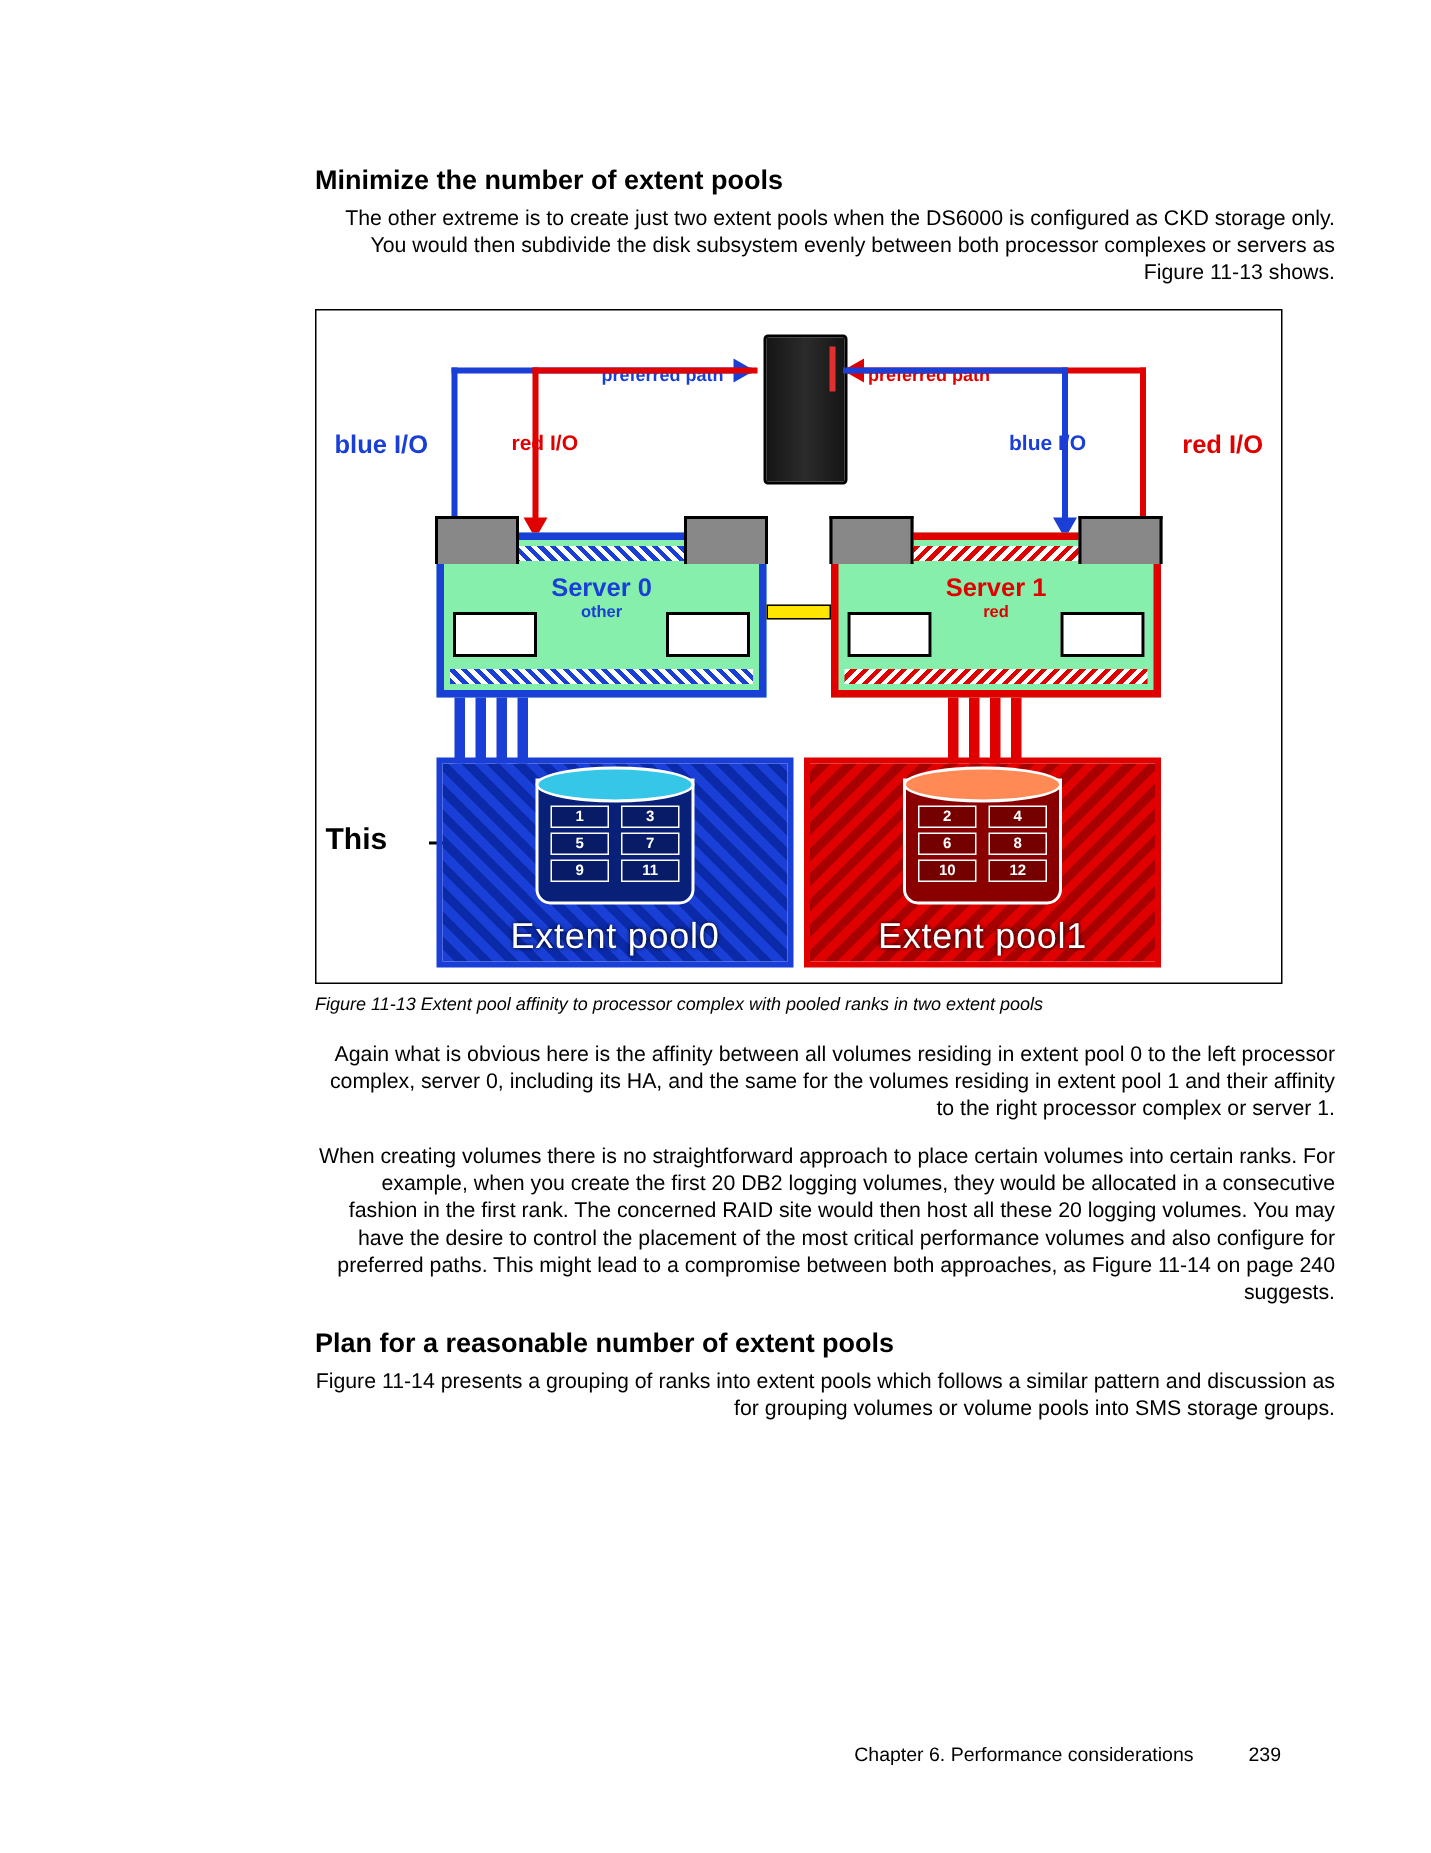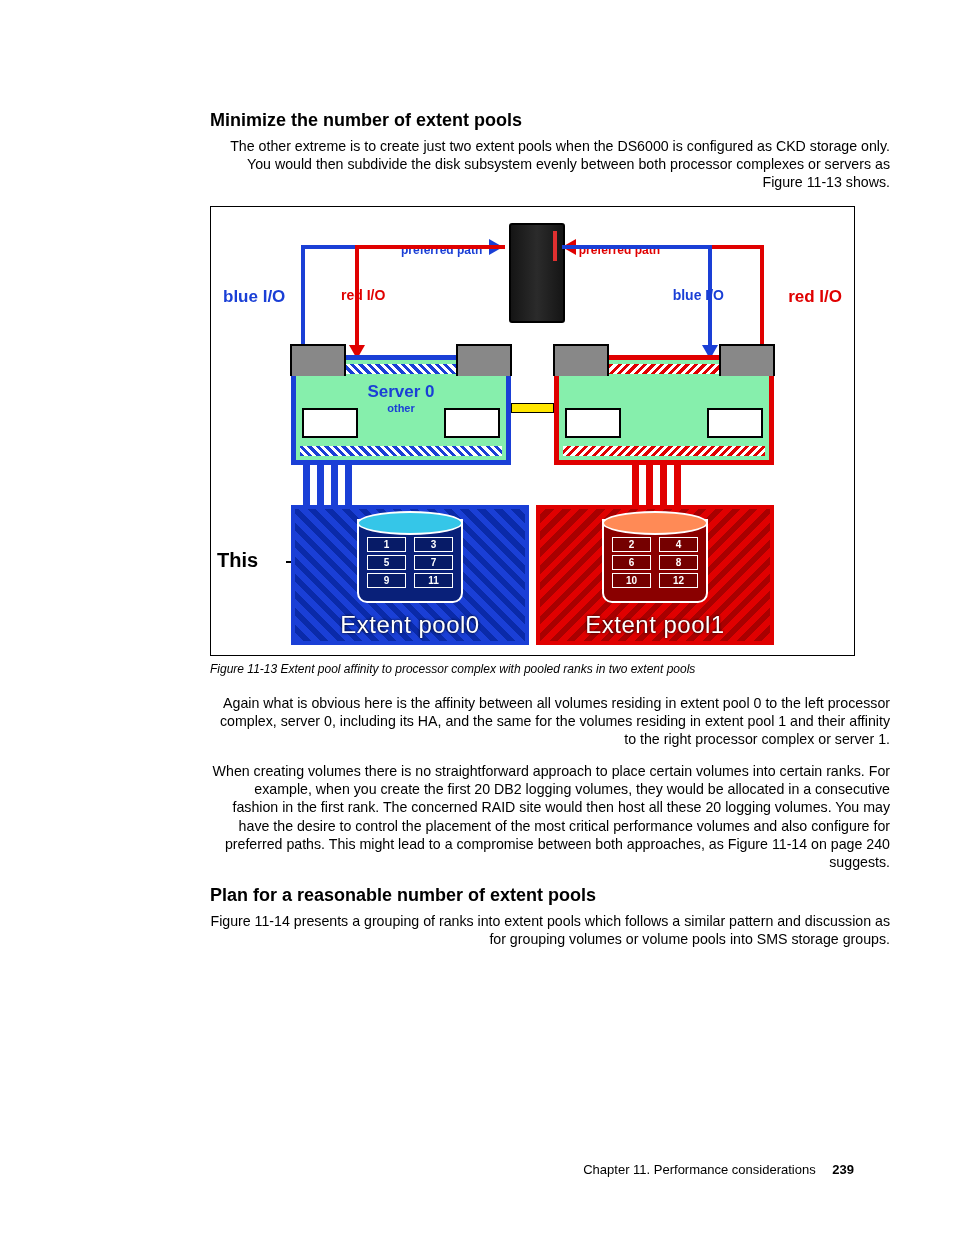--- a/index.html
+++ b/index.html
@@ -31,21 +31,21 @@
     font-size: 12px;
     font-style: italic;
     margin: 6px 0 18px 0;
   }
   .footer {
     position: absolute;
     bottom: 58px;
     right: 100px;
     font-size: 13px;
   }
-  .footer .pnum { font-weight: bold; margin-left: 13px; }
+  .footer .pnum { font-weight: normal; margin-left: 33px; }
 
   
   .figure {
     position: relative;
     width: 645px;
     height: 450px;
     margin: 4px 0 2px 0;
     border: 1px solid #000;
     box-sizing: border-box;
     overflow: hidden;
@@ -281,20 +281,24 @@
         <small>other</small>
       </div>
     </div>
     <div class="server server-right">
       <div class="stripe top"></div>
         <div class="stripe bot"></div>
       <div class="chip l"></div>
         <div class="chip r"></div>
       <div class="slot l"></div>
         <div class="slot r"></div>
+      <div class="lbltxt red">
+        <span>Server 1</span>
+        <small>red</small>
+      </div>
     </div>
     <div class="btwbar"></div>
 
     <div class="conn conn-left">
       <span></span><span></span><span></span><span></span>
     </div>
     <div class="conn conn-right">
       <span></span><span></span><span></span><span></span>
     </div>
 
@@ -334,17 +338,17 @@
 
   <p class="caption">Figure 11-13   Extent pool affinity to processor complex with pooled ranks in two extent pools</p>
 
   <p class="body-text">Again what is obvious here is the affinity between all volumes residing in extent pool 0 to the left processor complex, server 0, including its HA, and the same for the volumes residing in extent pool 1 and their affinity to the right processor complex or server 1.</p>
   <p class="body-text">When creating volumes there is no straightforward approach to place certain volumes into certain ranks. For example, when you create the first 20 DB2 logging volumes, they would be allocated in a consecutive fashion in the first rank. The concerned RAID site would then host all these 20 logging volumes. You may have the desire to control the placement of the most critical performance volumes and also configure for preferred paths. This might lead to a compromise between both approaches, as Figure 11-14 on page 240 suggests.</p>
 
   <h3 class="section-heading">Plan for a reasonable number of extent pools</h3>
   <p class="body-text">Figure 11-14 presents a grouping of ranks into extent pools which follows a similar pattern and discussion as for grouping volumes or volume pools into SMS storage groups.</p>
 
   <div class="footer">
-    <span>Chapter 11. Performance considerations</span>
+    <span>Chapter 6. Performance considerations</span>
     <span class="pnum">239</span>
   </div>
 
 </div>
 
 </body></html>

